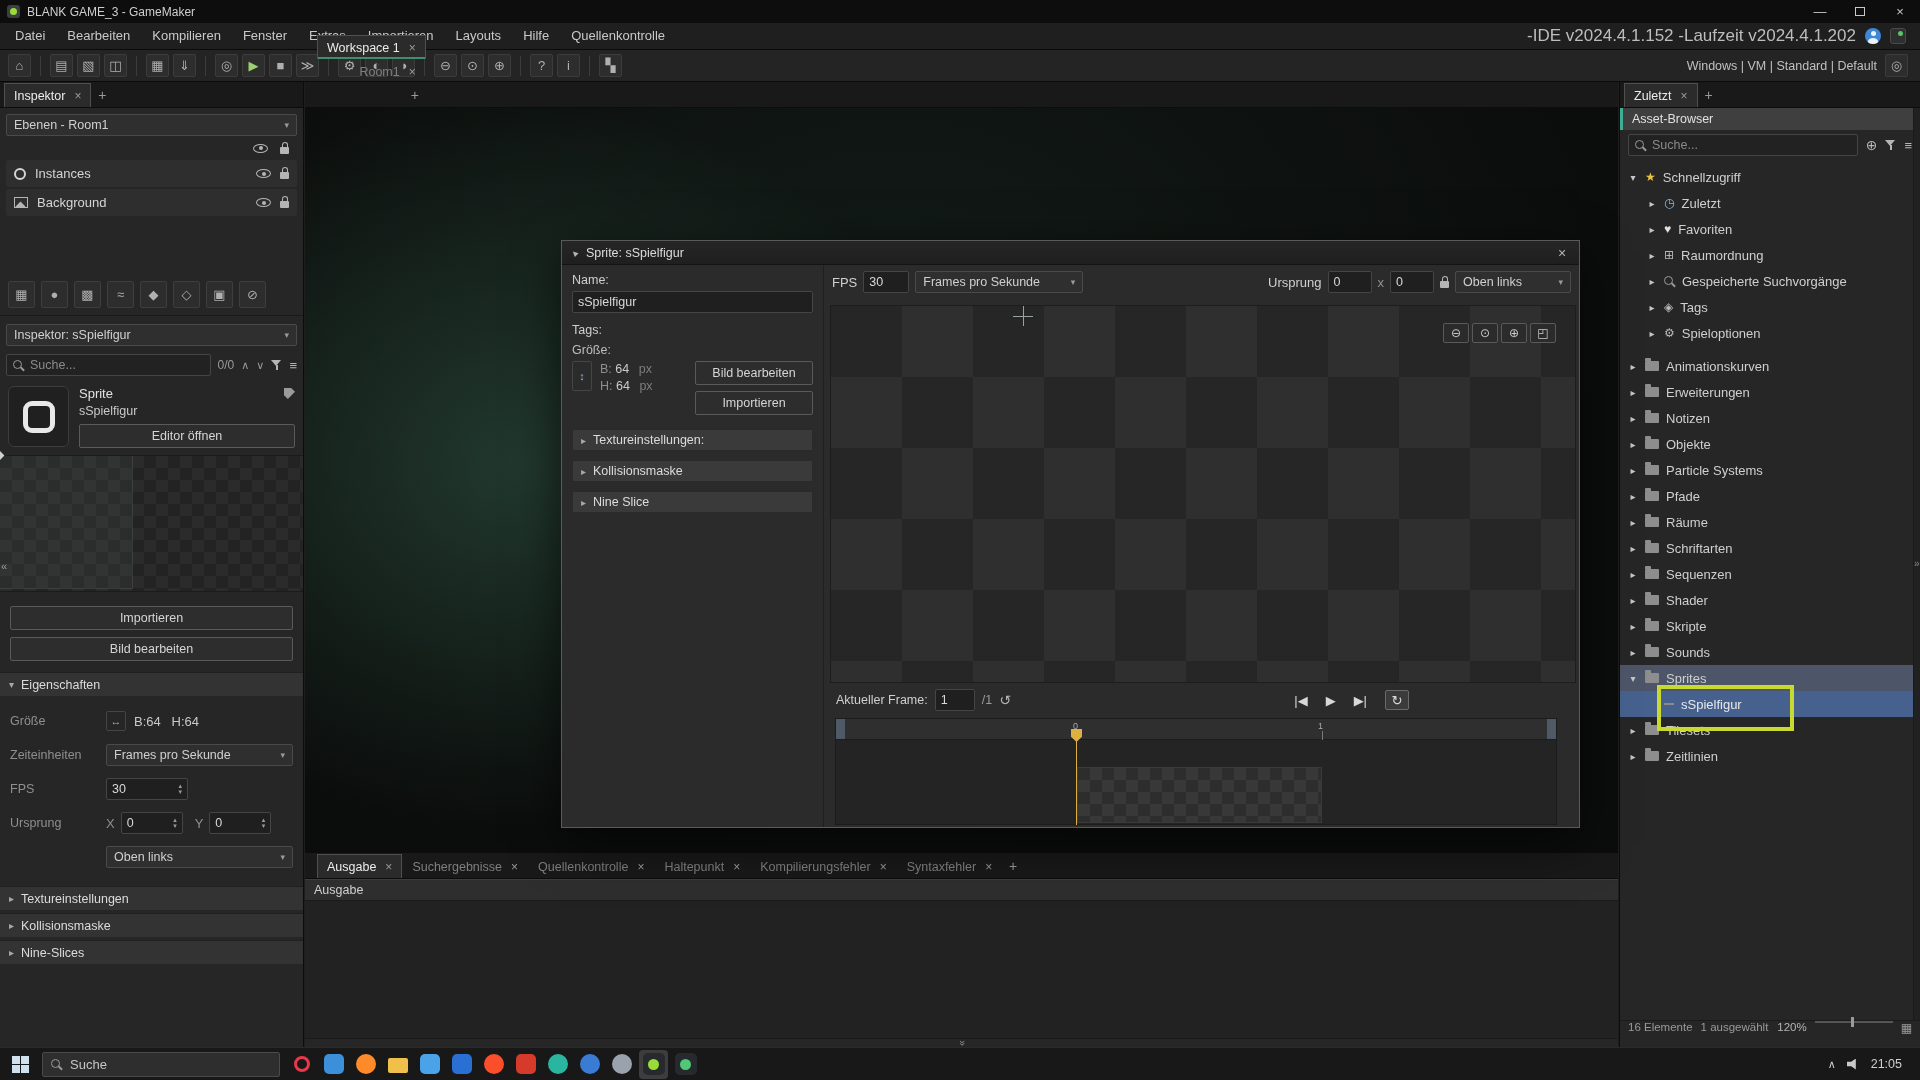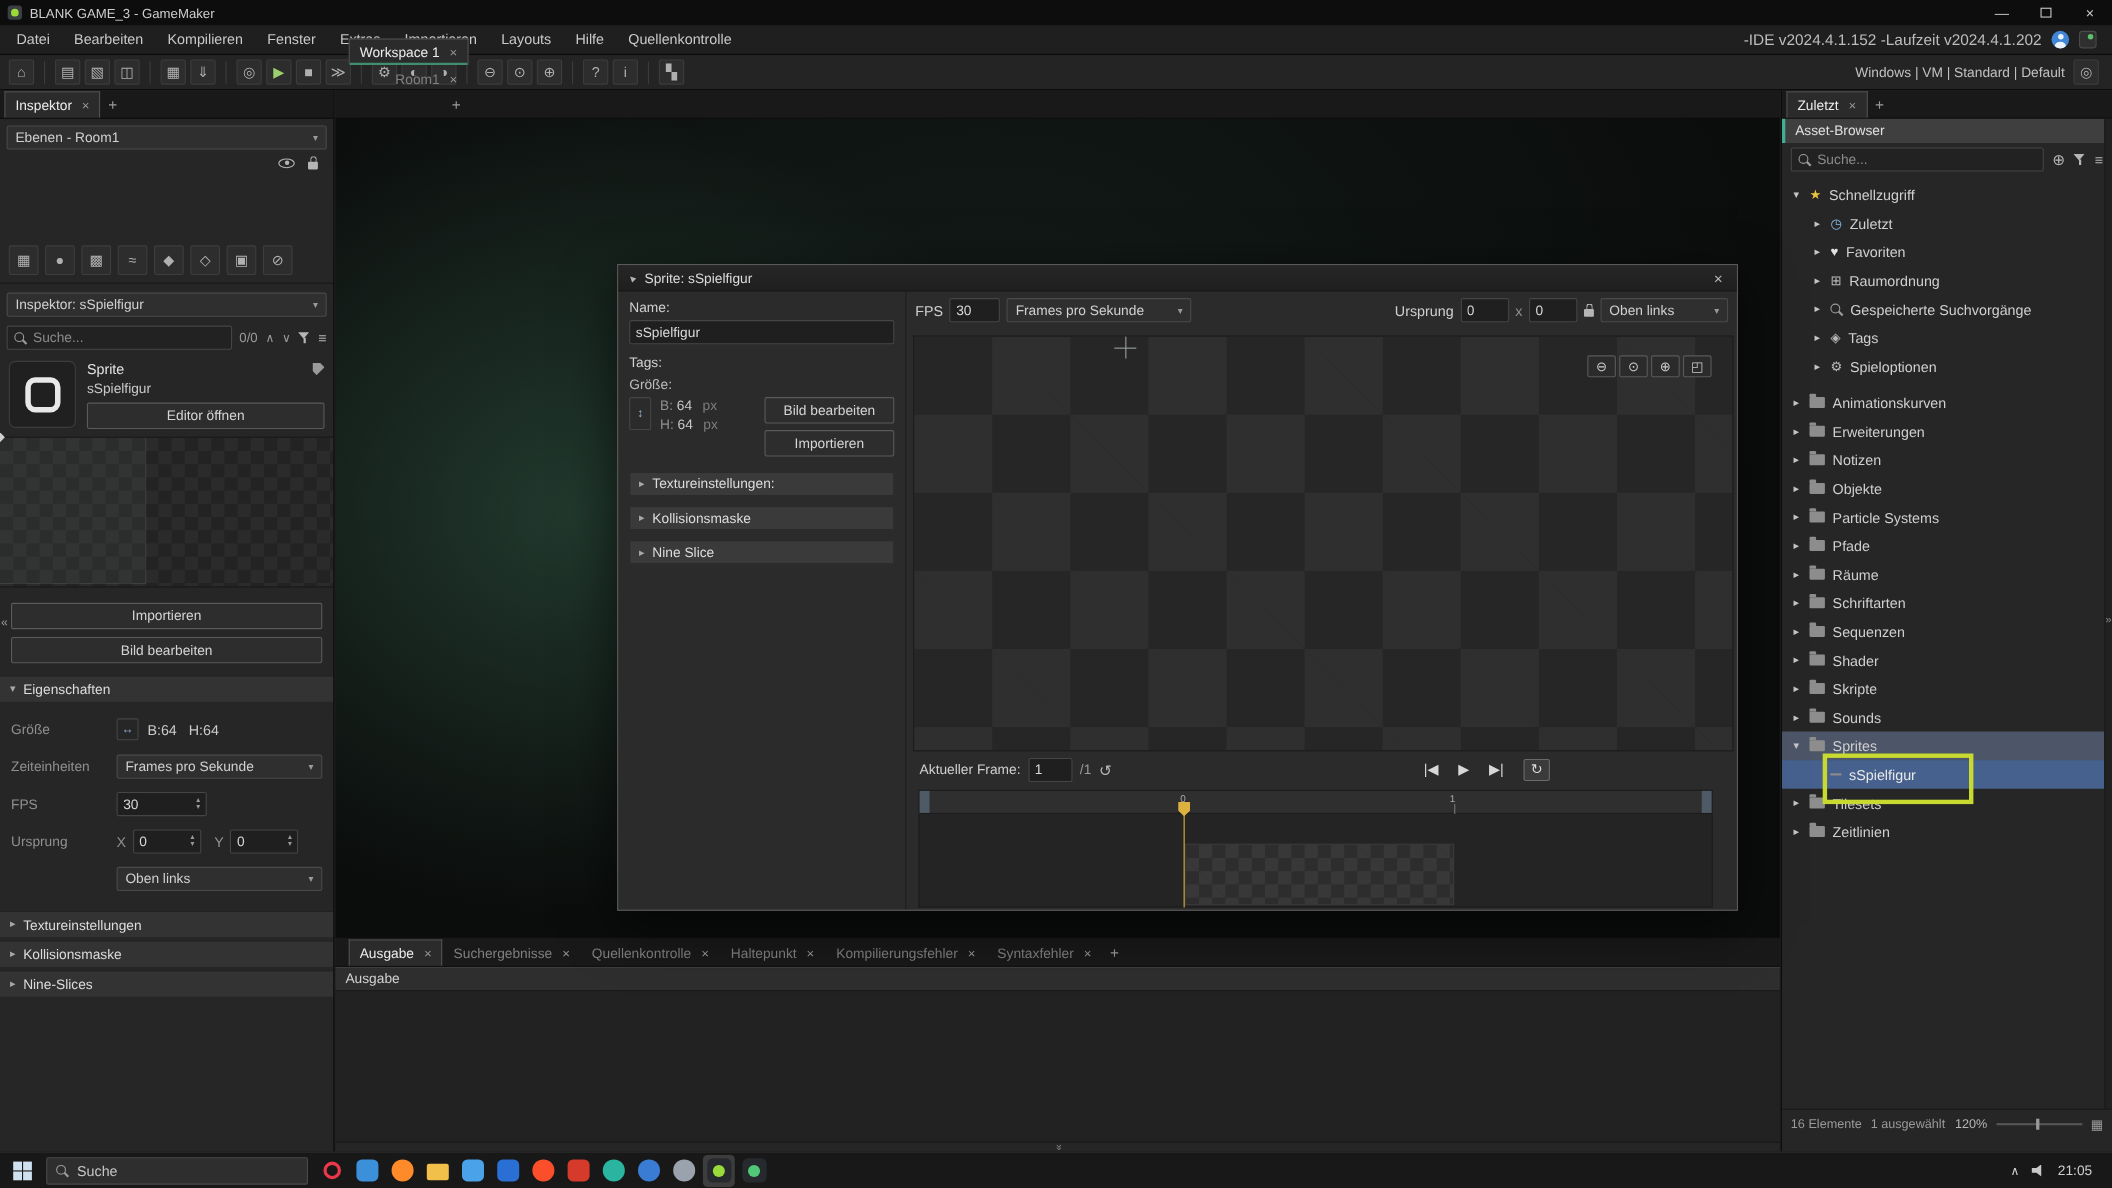--- a/index.html
+++ b/index.html
@@ -12,21 +12,21 @@
   
   .titlebar { height:23px; background:#0d0d0d; display:flex; align-items:center; font-size:12px; color:#cfcfcf; }
   .gm-logo { width:13px; height:13px; border-radius:3px; background:#3a3f44; position:relative; margin:0 7px; flex:none; }
   .gm-logo::after { content:""; position:absolute; inset:3px; border-radius:50%; background:#9adb3a; }
   .win-ctrls { margin-left:auto; display:flex; height:100%; }
   .win-btn { width:40px; display:flex; align-items:center; justify-content:center; color:#c9c9c9; font-size:13px; }
   .maxbox { width:10px; height:9px; border:1px solid #c9c9c9; }
   
   .menubar { height:27px; background:#1f1f1f; border-bottom:1px solid #0a0a0a; display:flex; align-items:center; padding:0 4px; }
   .menu-item { padding:0 11px; color:#c9c9c9; font-size:13px; line-height:26px; }
-  .menu-right { margin-left:auto; display:flex; align-items:center; gap:9px; padding-right:10px; color:#bdbdbd; font-size:14px; }
+  .menu-right { margin-left:auto; display:flex; align-items:center; gap:9px; padding-right:10px; color:#bdbdbd; font-size:17px; }
   .avatar { width:16px; height:16px; border-radius:50%; background:#3f86d6; position:relative; overflow:hidden; }
   .avatar::before { content:""; position:absolute; top:3px; left:5.5px; width:5px; height:5px; border-radius:50%; background:#eaf2fa; }
   .avatar::after { content:""; position:absolute; top:9.5px; left:3px; width:10px; height:7px; border-radius:50% 50% 0 0; background:#eaf2fa; }
   .notif { width:16px; height:16px; border-radius:3px; background:#2f2f2f; border:1px solid #4a4a4a; position:relative; }
   .notif::after { content:""; position:absolute; right:2px; top:2px; width:5px; height:5px; border-radius:50%; background:#59c26a; }
   
   .toolbar { height:32px; background:#242424; border-bottom:1px solid #0a0a0a; display:flex; align-items:center; padding:0 8px; gap:4px; }
   .ticon { width:23px; height:23px; flex:none; border:1px solid #3c3c3c; background:#2d2d2d; color:#b0b0b0;
            display:flex; align-items:center; justify-content:center; font-size:13px; border-radius:2px; }
   .tsep { width:1px; height:20px; background:#3c3c3c; margin:0 5px; flex:none; }
@@ -179,22 +179,22 @@
   .tree { position:absolute; left:0; right:7px; top:78px; bottom:27px; padding-top:4px; overflow:hidden; }
   .tree-row { height:26px; display:flex; align-items:center; gap:7px; color:#cfcfcf; font-size:13px; padding-right:4px; }
   .tree-row .caret { width:10px; flex:none; color:#c5c5c5; font-size:10px; text-align:center; }
   .tree-row .gly { font-size:12px; flex:none; line-height:1; }
   .tree-label { white-space:nowrap; overflow:hidden; text-overflow:ellipsis; }
   .hl-row { background:#4d5668; }
   .hl-sel { background:#47618e; color:#e8e8e8; }
   .anno-box { position:absolute; left:37px; top:603px; width:137px; height:46px; border:4px solid #c8da2f; z-index:60; }
   .right-edge { position:absolute; right:0; top:26px; bottom:27px; width:7px; background:#212121; border-left:1px solid #1a1a1a; }
   .right-edge span { position:absolute; top:50%; left:0; margin-top:-6px; font-size:10px; color:#8a8a8a; }
-  .ab-status { position:absolute; left:0; right:0; bottom:12px; height:27px; background:#262626; border-top:1px solid #1b1b1b;
-               display:flex; align-items:center; padding:0 8px; gap:8px; color:#9a9a9a; font-size:11.5px; }
+  .ab-status { position:absolute; left:0; right:0; bottom:0; height:27px; background:#262626; border-top:1px solid #1b1b1b;
+               display:flex; padding:0 8px; gap:8px; color:#9a9a9a; font-size:11.5px; }
   .slider { width:78px; height:2px; background:#555; position:relative; flex:none; }
   .slider::after { content:""; position:absolute; left:36px; top:-4px; width:3px; height:10px; background:#9a9a9a; }
   
   .taskbar { position:absolute; left:0; right:0; bottom:0; height:33px; background:#181818; border-top:1px solid #2a2a2a;
              display:flex; align-items:center; padding:0 6px; gap:7px; z-index:100; }
   .win-logo { width:17px; height:17px; display:grid; grid-template-columns:8px 8px; grid-template-rows:8px 8px; gap:1px; margin:0 6px; flex:none; }
   .win-logo i { background:#cfe0ef; }
   .tb-search { width:238px; height:25px; background:#2e2e2e; border:1px solid #4a4a4a; border-radius:2px;
                display:flex; align-items:center; gap:8px; padding:0 8px; color:#c5c5c5; font-size:13px; }
   .tb-slot { width:29px; height:29px; display:flex; align-items:center; justify-content:center; border-radius:4px; flex:none; }
@@ -293,20 +293,36 @@
       <div class="dd lp-row" style="margin-top:6px;">
         <span>Ebenen - Room1</span>
         <span class="caret">▾</span>
       </div>
 
       <div class="vis-header">
         <span class="eye"></span>
         <span class="lock"></span>
       </div>
 
+      <div id="layer-rows">
+          <div class="layer-row">
+            <span class="inst-ico"></span>
+            <span>Instances</span>
+            <span class="sp"></span>
+            <span class="eye"></span>
+            <span class="lock"></span>
+          </div>
+          <div class="layer-row">
+            <span class="img-ico"></span>
+            <span>Background</span>
+            <span class="sp"></span>
+            <span class="eye"></span>
+            <span class="lock"></span>
+          </div>
+        </div>
 
       <div class="layer-tools" id="layer-tools">
           <div class="ltool">▦</div>
           <div class="ltool">●</div>
           <div class="ltool">▩</div>
           <div class="ltool">≈</div>
           <div class="ltool">◆</div>
           <div class="ltool">◇</div>
           <div class="ltool">▣</div>
           <div class="ltool">⊘</div>

